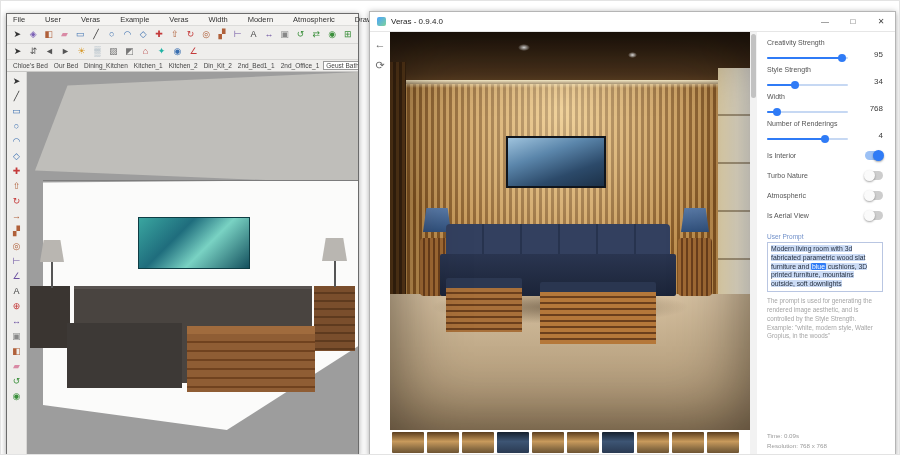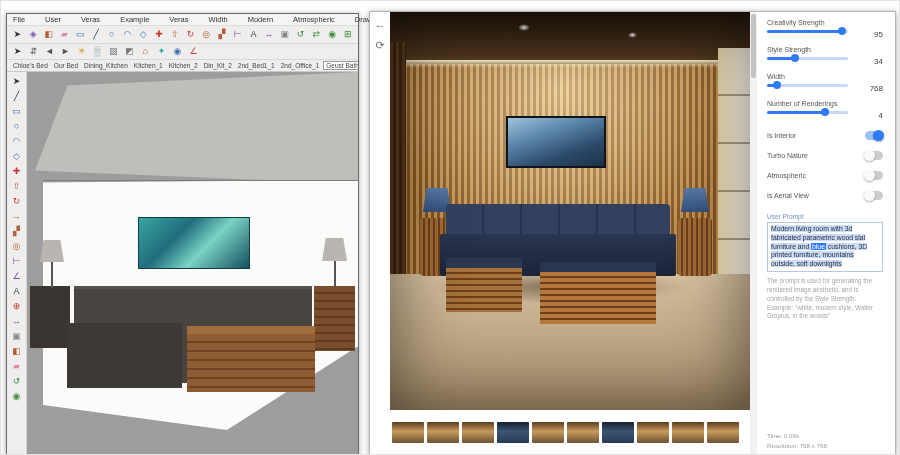--- a/index.html
+++ b/index.html
@@ -44,21 +44,21 @@
   .ph { position:absolute; }
   .v-thumbs { flex:1; display:flex; align-items:center; gap:3px; padding:2px 2px; background:#fff; overflow:hidden; }
   .thumb { width:32px; height:21px; border-radius:1px; flex:0 0 auto; }
   .thumb.warm { background:linear-gradient(180deg,#5a3d1e 0%,#c89a5c 45%,#8a6c42 80%,#6e5432 100%); }
   .thumb.cool { background:linear-gradient(180deg,#15202e 0%,#3d5574 45%,#2a3a52 100%); }
   .v-scroll { width:7px; background:#f2f2f2; position:relative; }
   .v-scroll-thumb { position:absolute; top:2px; left:1px; width:5px; height:64px; background:#c2c2c2; border-radius:3px; }
   .v-panel { flex:1; position:relative; padding:7px 12px 6px 10px; overflow:hidden; }
   .v-group { margin-bottom:7px; }
   .v-label { font-size:7px; color:#555; display:block; margin-bottom:4px; }
-  .v-sliderrow { display:flex; align-items:flex-start; gap:9px; }
+  .v-sliderrow { display:flex; align-items:flex-end; gap:9px; }
   .v-track { position:relative; flex:1; height:2.5px; background:#c6d8f3; border-radius:2px; }
   .v-fill { position:absolute; left:0; top:0; bottom:0; background:#2f7bf6; border-radius:2px; }
   .v-knob { position:absolute; top:50%; width:8px; height:8px; border-radius:50%; background:#2f7bf6; transform:translate(-50%,-50%); }
   .v-value { width:26px; text-align:right; font-size:8px; color:#3c3c3c; }
   .v-togglerow { display:flex; align-items:center; justify-content:space-between; margin:11px 0; }
   .v-togglerow .v-label { margin:0; }
   .v-toggle { width:18px; height:9px; border-radius:5px; background:#cdcdcd; position:relative; display:inline-block; }
   .v-toggle .k { position:absolute; top:-1px; left:-1px; width:11px; height:11px; border-radius:50%; background:#fafafa; box-shadow:0 1px 2px rgba(0,0,0,.35); }
   .v-toggle.on { background:#9cc1f5; }
   .v-toggle.on .k { left:8px; background:#2f7bf6; }
@@ -184,20 +184,29 @@
         <div class="vp" style="left:295px;top:166px;width:25px;height:23px;background:#b9b6b1;clip-path:polygon(15% 0,85% 0,100% 100%,0 100%);"></div>
         <div class="vp" style="left:307px;top:189px;width:2px;height:26px;background:#555;"></div>
         <div class="vp" style="left:47px;top:214px;width:238px;height:97px;background:#494440;border-top:3px solid #585350;"></div>
         <div class="vp" style="left:40px;top:251px;width:115px;height:65px;background:#3d3936;"></div>
         <div class="vp" style="left:160px;top:254px;width:128px;height:66px;background:repeating-linear-gradient(180deg,#8f5d34 0 7px,#70421f 7px 9px);border-top:8px solid #a06b3d;"></div>
       </div>
     </div>
   </section>
 
   <section class="win veras">
+    <header class="v-titlebar">
+      <span class="v-logo"></span>
+      <span class="v-title">Veras - 0.9.4.0</span>
+      <span class="v-winbtns">
+        <span class="v-winbtn">—</span>
+        <span class="v-winbtn">□</span>
+        <span class="v-winbtn">✕</span>
+      </span>
+    </header>
 
     <div class="v-body">
       <div class="v-nav">
         <span class="v-navicon">←</span>
         <span class="v-navicon">⟳</span>
       </div>
 
       <div class="v-renderarea">
 
         <div class="v-photo">

